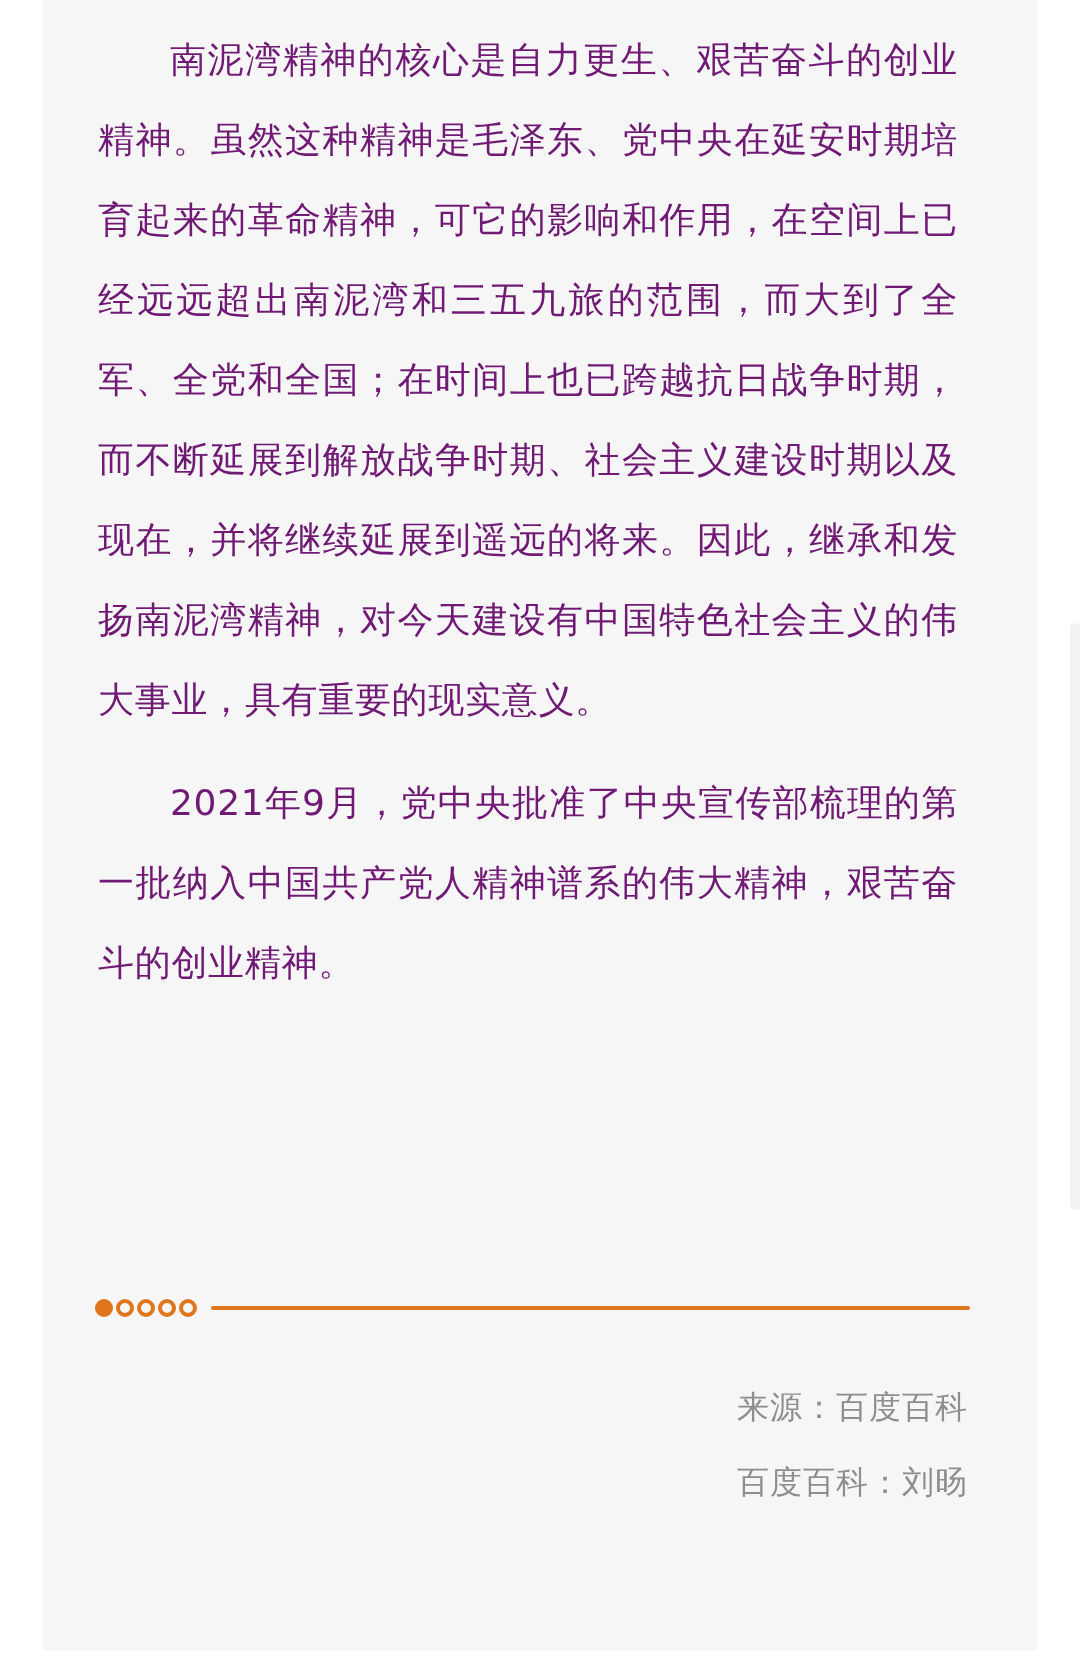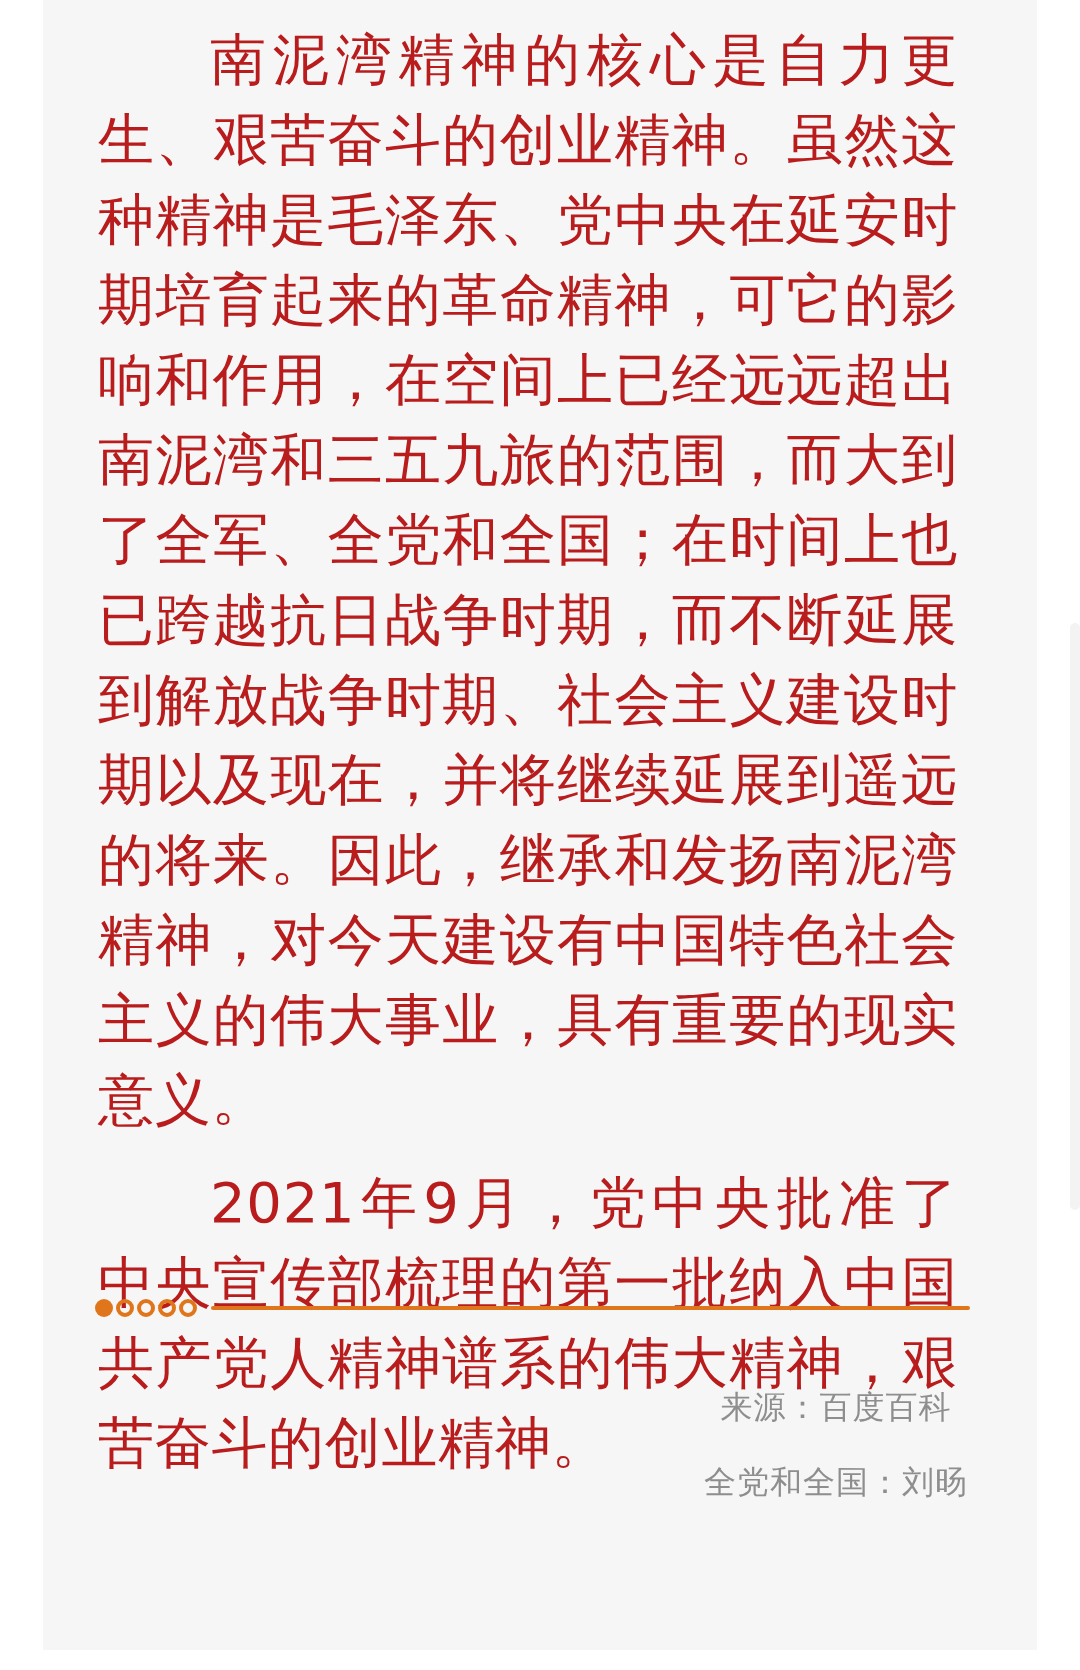--- a/index.html
+++ b/index.html
@@ -17,24 +17,24 @@
     top: 0;
     width: 994px;
     height: 1650px;
     background: #f6f6f6;
   }
   .article {
     padding: 0 79px 0 55px;
   }
   .article p {
     margin: 0;
-    font-size: 56px;
+    font-size: 36px;
     line-height: 80px;
     letter-spacing: 0.7px;
-    color: #b91c1c;
+    color: #701a75;
     text-indent: 2em;
     text-align: justify;
     word-break: normal;
     width: 860px;
   }
   .article p.p1 { margin-top: 20px; }
   .article p.p2 { margin-top: 23px; }
 
   .pager {
     position: absolute;
@@ -68,21 +68,21 @@
   .footer {
     position: absolute;
     right: 69px;
     top: 1370px;
     text-align: right;
     font-size: 32px;
     line-height: 75px;
     letter-spacing: 1px;
     color: #8e8e8e;
   }
-  .footer div { white-space: nowrap; text-align: center; }
+  .footer div { white-space: nowrap; }
 
   .scrollbar-thumb {
     position: absolute;
     left: 1070px;
     top: 623px;
     width: 10px;
     height: 587px;
     background: #f3f3f3;
     border-radius: 5px;
   }
@@ -103,18 +103,18 @@
         <span class="dot"></span>
         <span class="dot"></span>
         <span class="dot"></span>
         <span class="dot"></span>
       </span>
     <span class="pager-line"></span>
   </div>
 
   <div class="footer">
     <div>来源：百度百科</div>
-    <div>全党和全国：刘旸</div>
+    <div>百度百科：刘旸</div>
   </div>
 
 </div>
 
 <div class="scrollbar-thumb"></div>
 
 </body></html>

